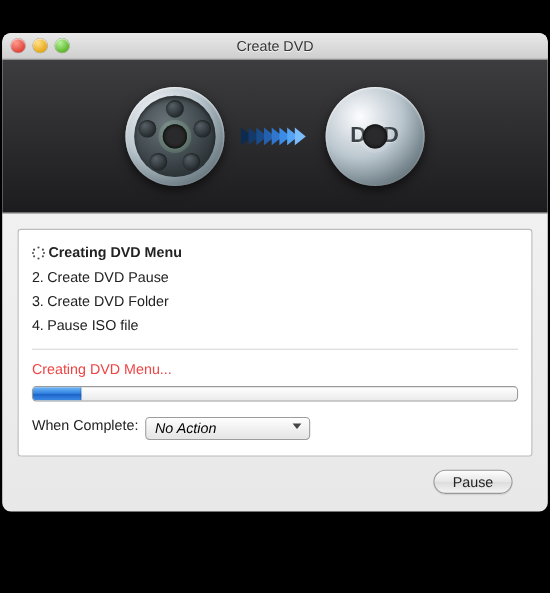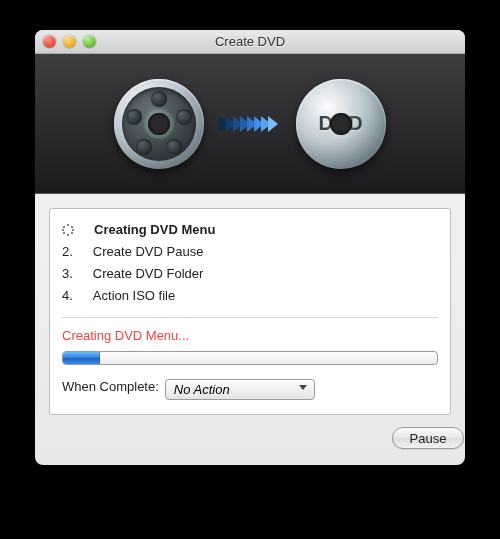--- a/index.html
+++ b/index.html
@@ -9,21 +9,21 @@
     height: 539px;
     font-family: "Lucida Grande", "Helvetica Neue", Arial, sans-serif;
     font-size: 13px;
     color: #222;
     display: flex;
     align-items: flex-start;
     justify-content: center;
     padding-top: 30px;
   }
   .window {
-    width: 430px;
+    width: 496px;
     background: linear-gradient(#f6f6f6,#e8e8e8);
     border-radius: 8px;
     box-shadow: 0 20px 40px rgba(0,0,0,0.7), 0 0 0 1px rgba(0,0,0,0.25);
     overflow: hidden;
   }
   .titlebar {
     height: 24px;
     background: linear-gradient(#e9e9e9,#cfcfcf);
     border-bottom: 1px solid #aaa;
     display: flex;
@@ -120,21 +120,21 @@
   }
   .content {
     background: #fff;
     margin: 14px;
     margin-bottom: 0;
     border: 1px solid #bcbcbc;
     border-radius: 3px;
     padding: 10px 12px 14px;
   }
   .steps { list-style: none; font-size: 13px; line-height: 1.7; color: #222; margin-bottom: 10px; }
-  .step-row { display: flex; align-items: center; gap: 20px; text-align: right; }
+  .step-row { display: flex; align-items: center; gap: 3px; text-align: right; }
   .spinner {
     width: 12px; height: 12px;
     display: inline-block;
     position: relative;
   }
   .spinner span {
     position: absolute;
     width: 2px; height: 2px;
     background: #555;
     border-radius: 1px;
@@ -181,21 +181,21 @@
     width: 0; height: 0;
     border-left: 4px solid transparent;
     border-right: 4px solid transparent;
     border-top: 5px solid #444;
     pointer-events: none;
   }
   .footer {
     display: flex;
     justify-content: flex-end;
     gap: 1px;
-    padding: 12px 1px 16px;
+    padding: 12px 32px 16px;
   }
   .btn {
     min-width: 72px;
     height: 22px;
     border: 1px solid #999;
     border-radius: 11px;
     background: linear-gradient(#fdfdfd,#e6e6e6 50%,#dcdcdc 51%,#f3f3f3);
     font-size: 13px;
     color: #222;
     box-shadow: 0 1px 1px rgba(0,0,0,0.1);
@@ -259,21 +259,21 @@
       <li class="step-row">
         <span>2.</span>
         <span>Create DVD Pause</span>
       </li>
       <li class="step-row">
         <span>3.</span>
         <span>Create DVD Folder</span>
       </li>
       <li class="step-row">
         <span>4.</span>
-        <span>Action ISO file</span>
+        <span>Pause ISO file</span>
       </li>
     </ul>
     <hr class="hr">
     <div class="status">Creating DVD Menu...</div>
     <div class="progress">
       <div class="bar" style="width: 10%;"></div>
     </div>
     <div class="complete-row">
       <span>When Complete:</span>
       <span class="select-wrap">

